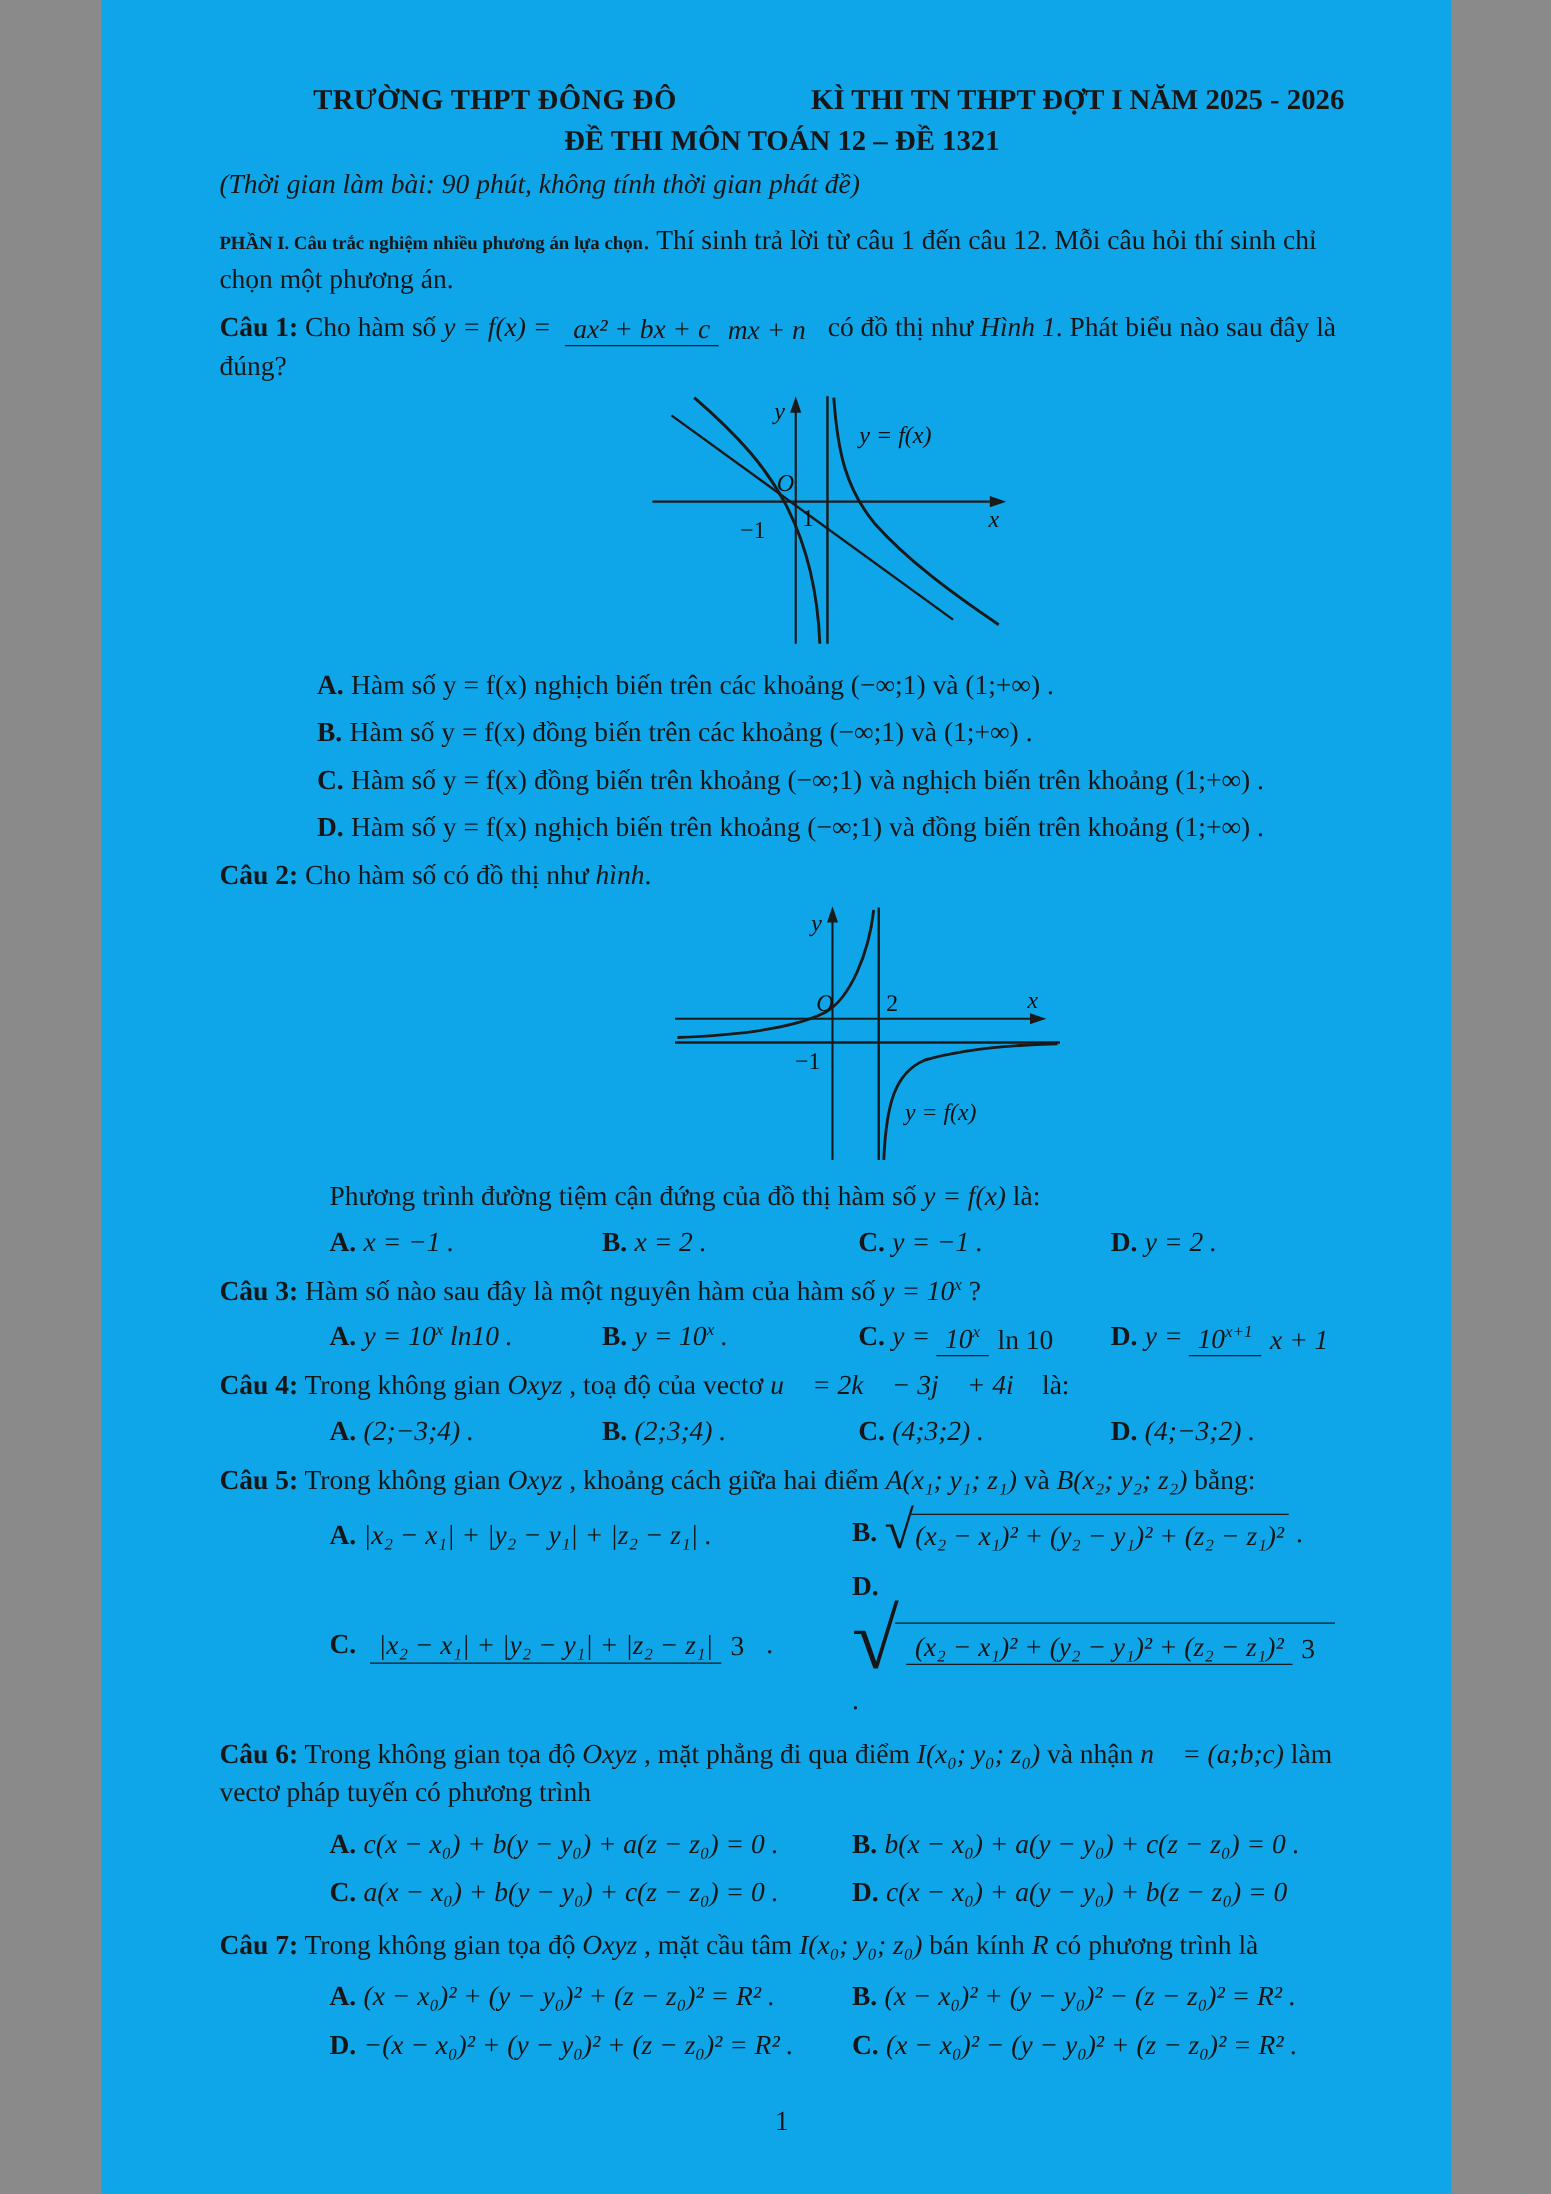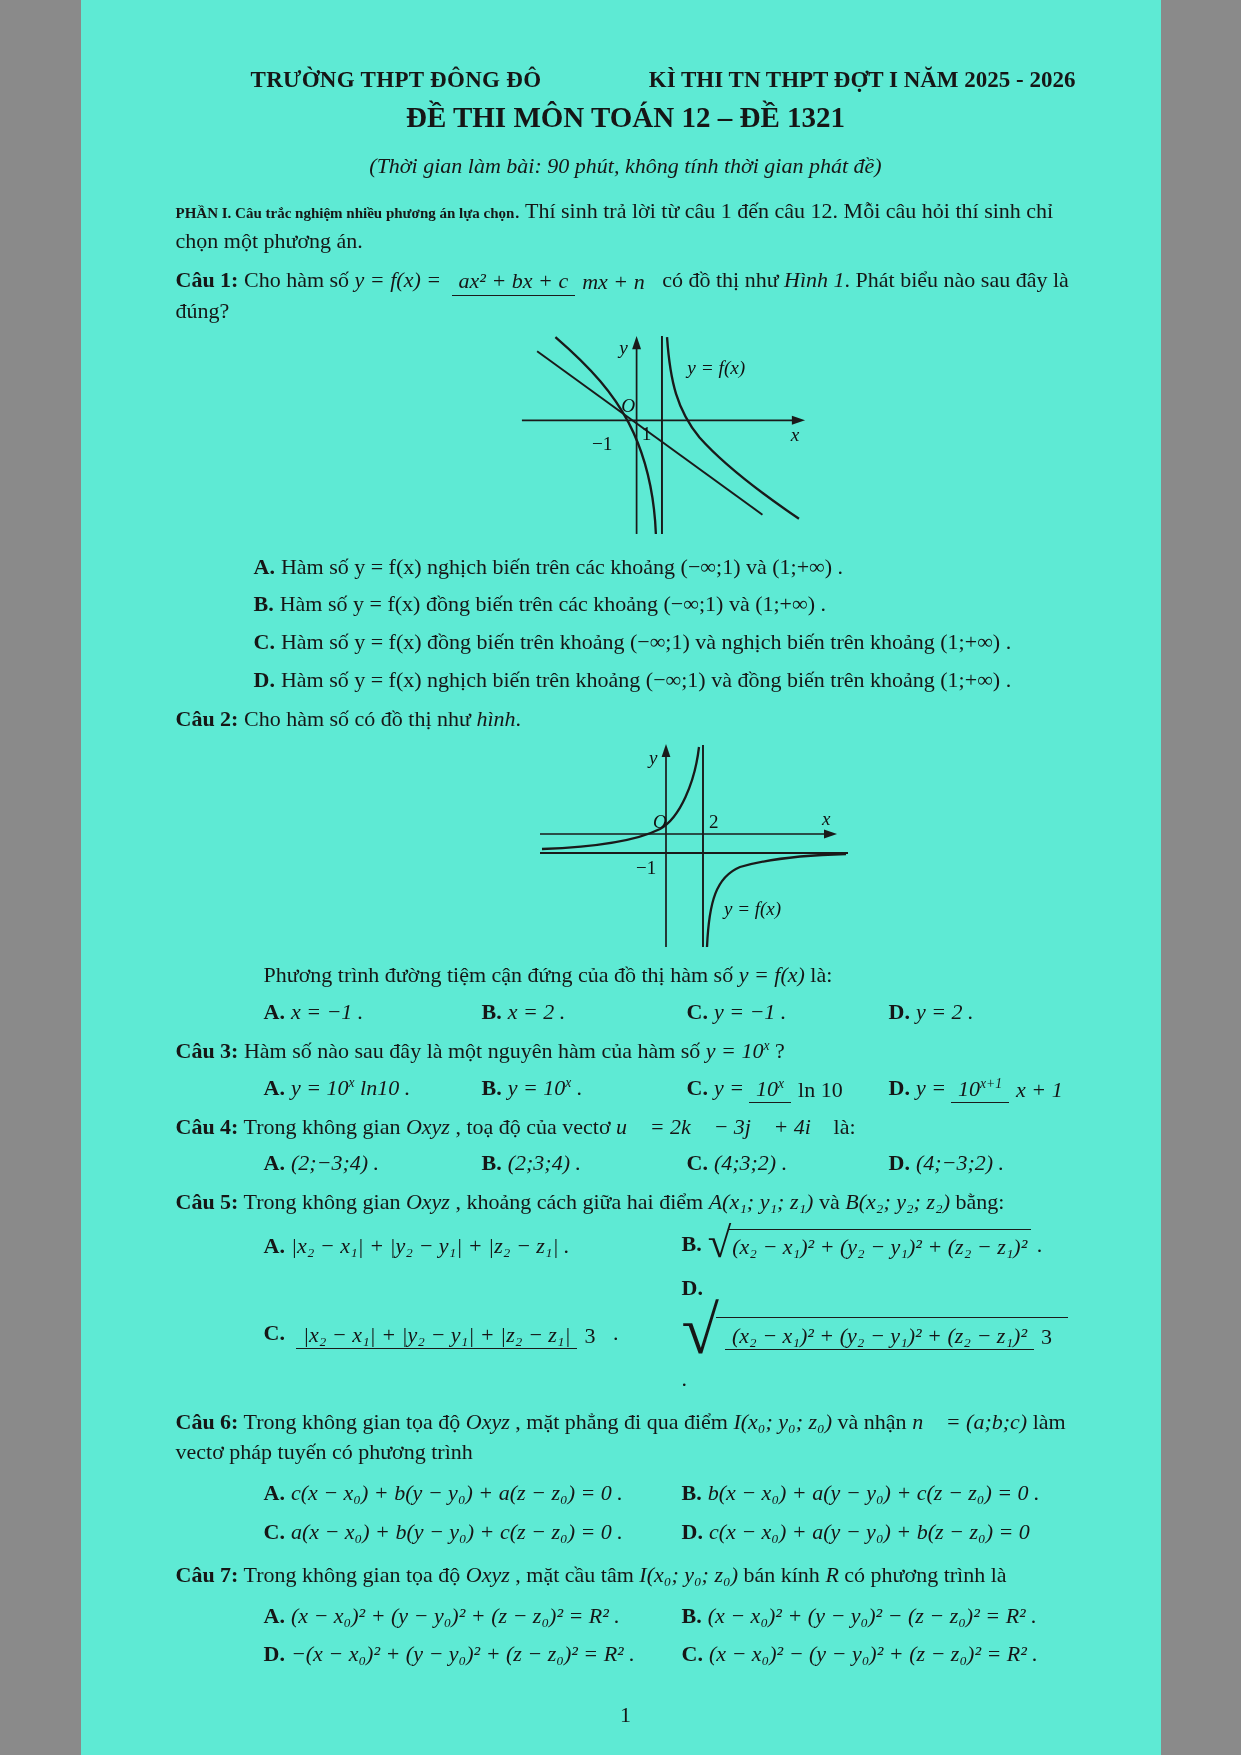--- a/index.html
+++ b/index.html
@@ -1,27 +1,27 @@
 <!DOCTYPE html>
 <html><head>
 <meta charset="utf-8">
 <style>
   html,body{margin:0;padding:0;background:#8a8a8a;}
   .page{
-    width:1080px;height:1755px;margin:0 auto;background:#5eead4;
+    width:1080px;height:1755px;margin:0 auto;background:#0ea5e9;
     font-family:"Liberation Serif","DejaVu Serif",serif;color:#161616;
     font-size:22px;line-height:1.4;position:relative;overflow:hidden;
     box-sizing:border-box;padding:64px 85px 0 95px;
   }
   
   .hrow{display:flex;justify-content:space-between;align-items:baseline;padding:0 0 0 75px;}
   .school{font-weight:bold;font-size:23px;letter-spacing:.3px;}
   .exam{font-weight:bold;font-size:23px;}
-  .subject{text-align:center;font-weight:bold;font-size:29px;margin-top:1px;}
-  .time{text-align:center;font-style:italic;font-size:22px;margin-top:13px;}
+  .subject{text-align:center;font-weight:bold;font-size:23px;margin-top:1px;}
+  .time{text-align:left;font-style:italic;font-size:22px;margin-top:3px;}
   
   .part{margin:14px 0 4px 0;}
   .part b{font-size:15px;}
   
   .stem{margin-top:8px;}
   .qlabel{font-weight:bold;}
   .math{font-style:italic;}
   .up{font-style:normal;}
   
   .frac{display:inline-flex;flex-direction:row;vertical-align:middle;text-align:center;margin:0 5px;line-height:1.15;justify-content:center;}

